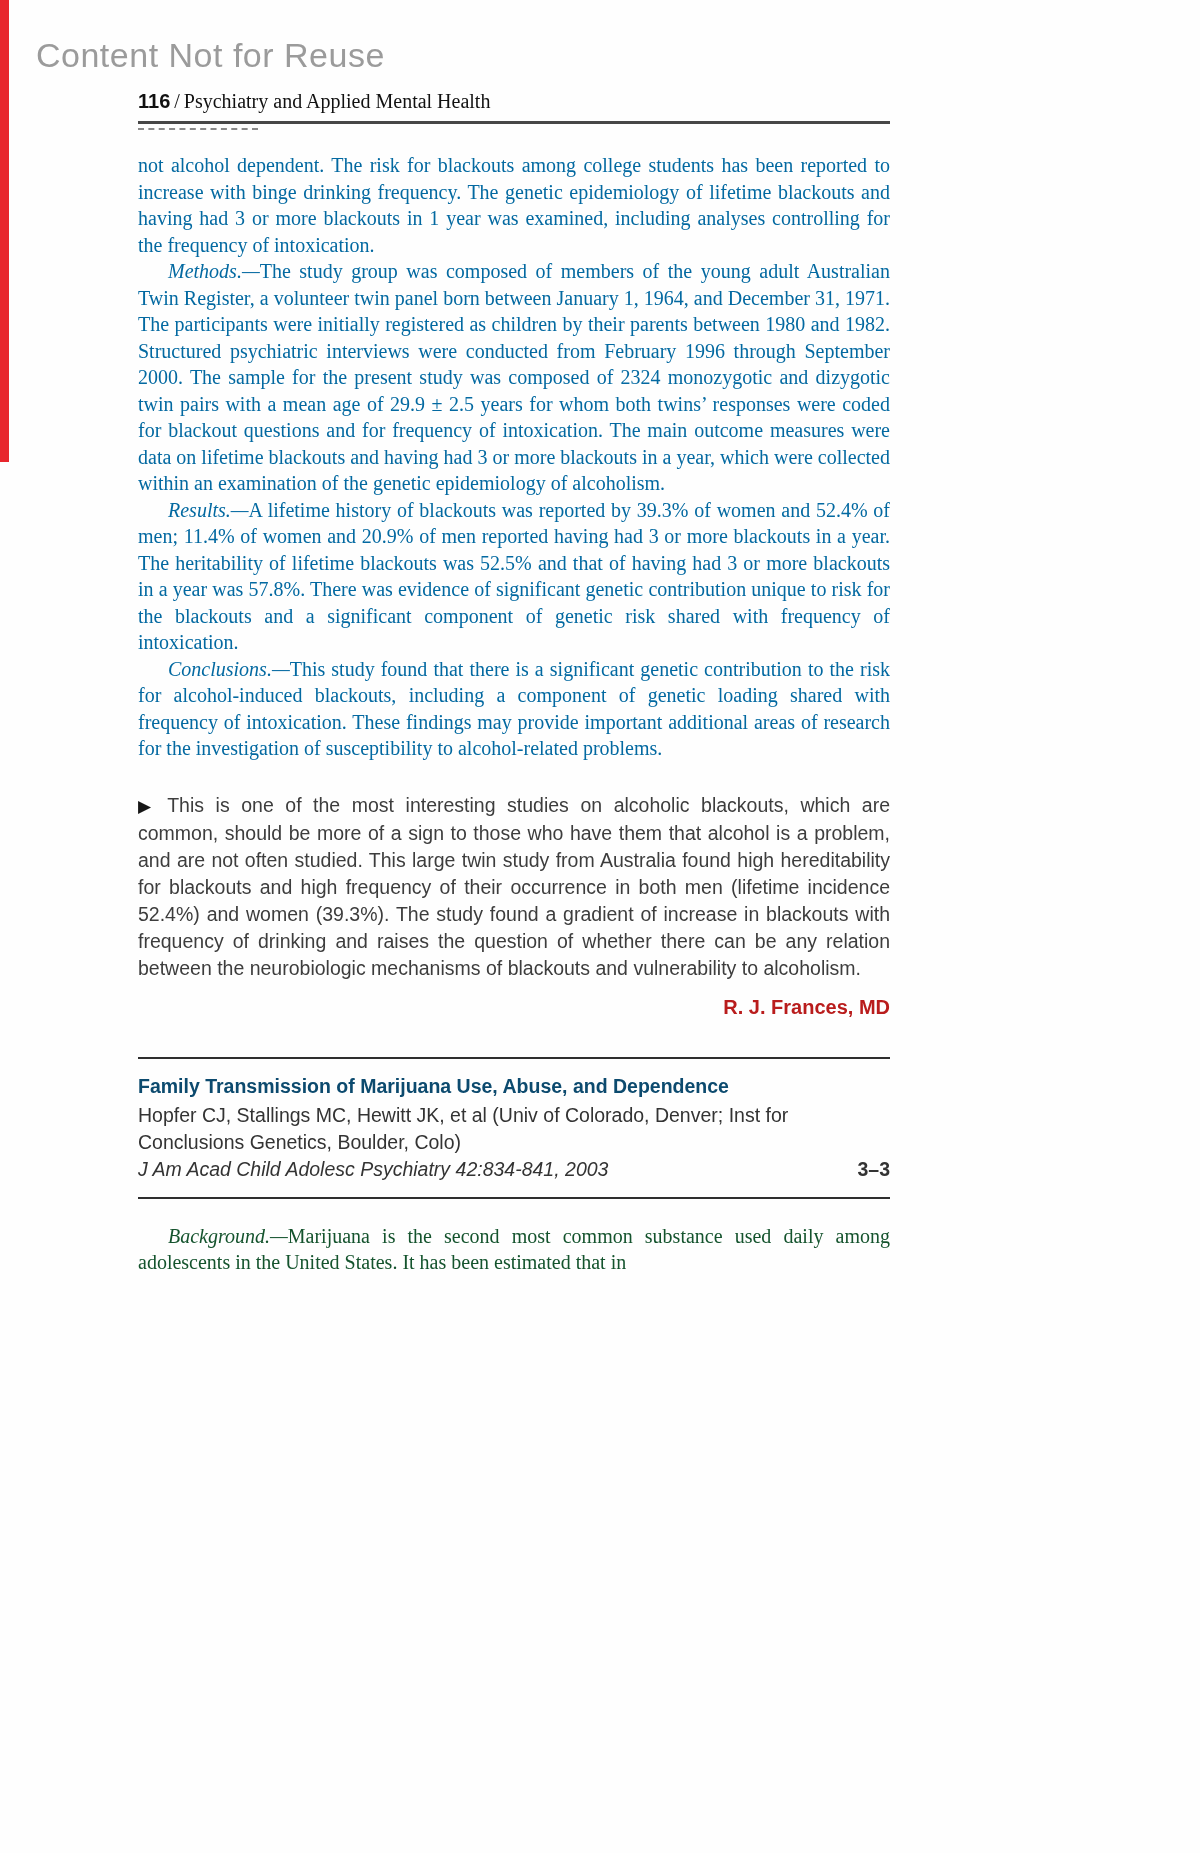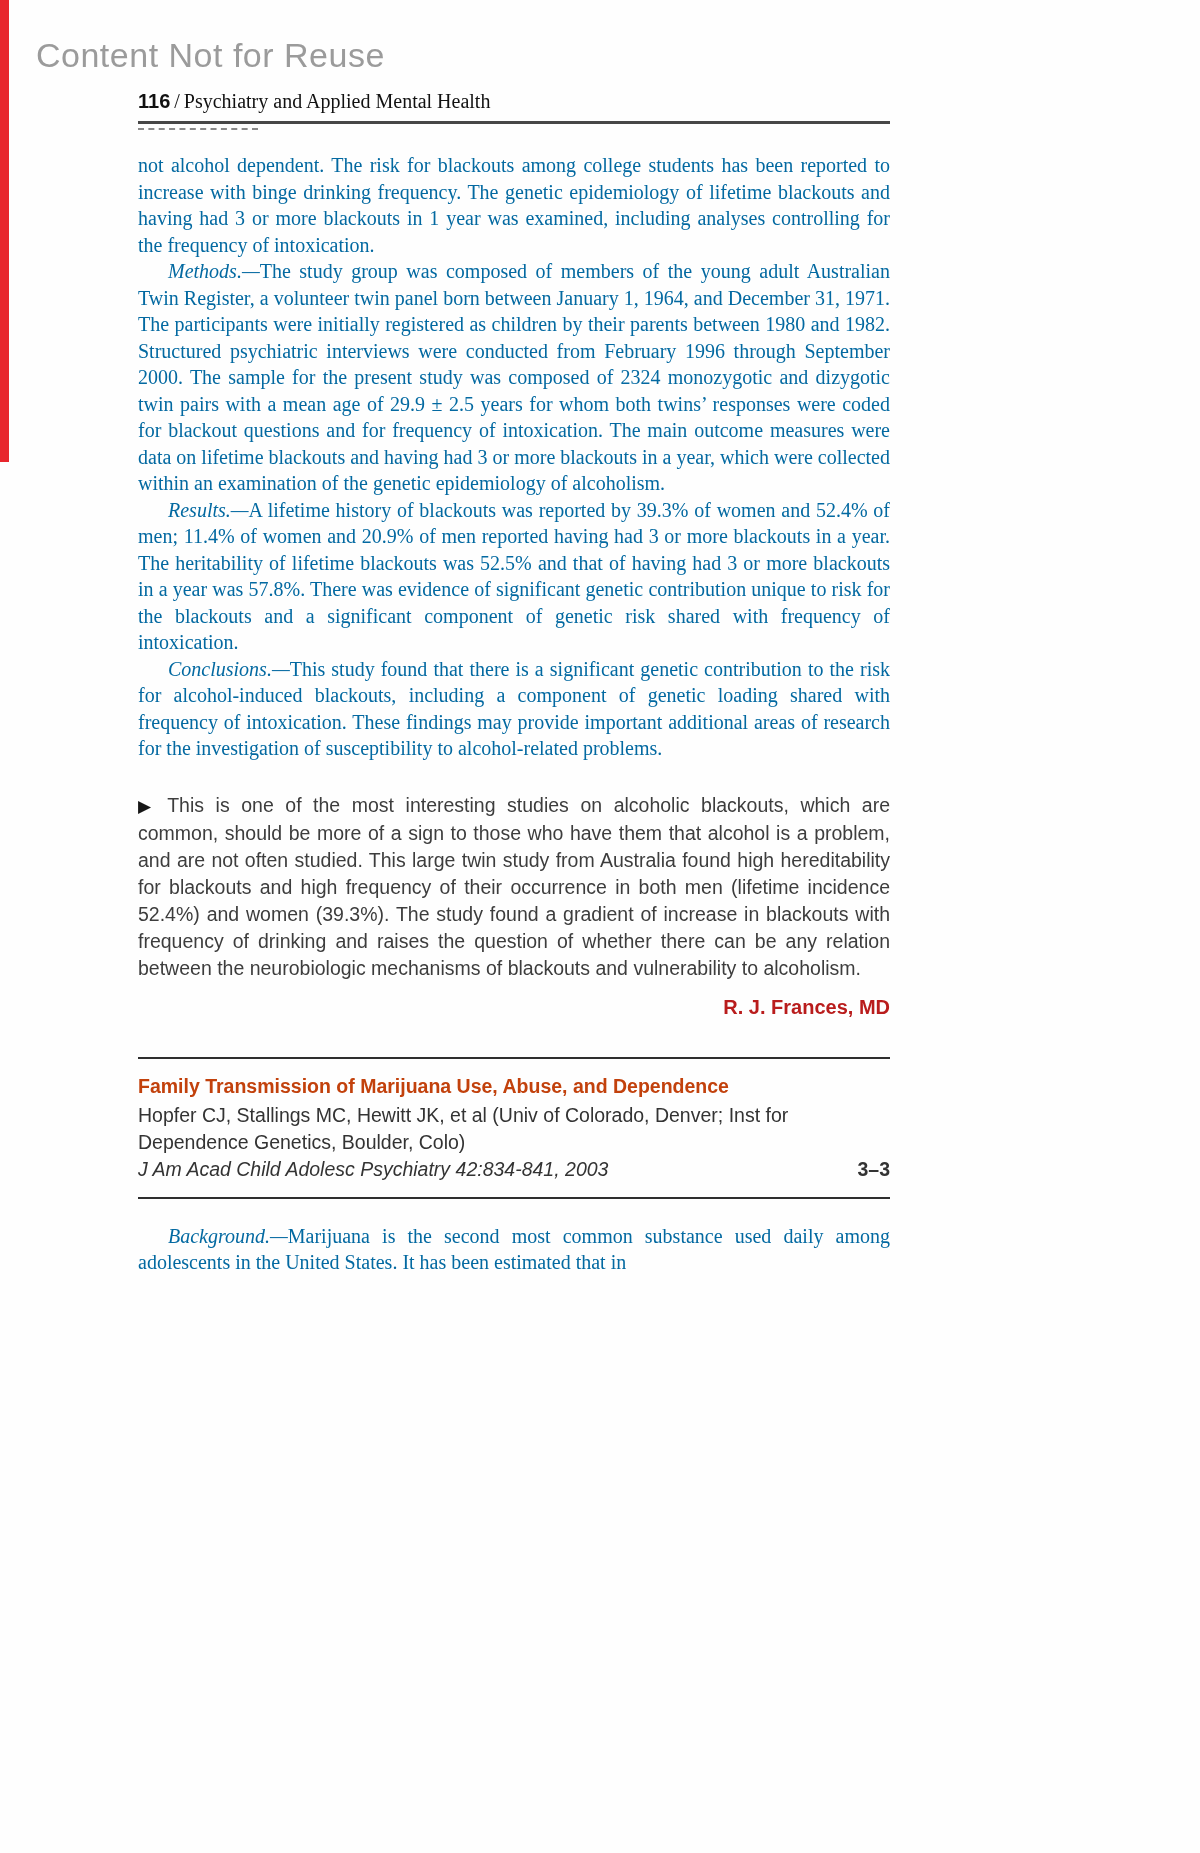--- a/index.html
+++ b/index.html
@@ -98,35 +98,35 @@
   }
   .divider.bottom { margin: 14px 0 24px 0; }
   .citation {
     font-family: "Liberation Sans", sans-serif;
     font-size: 19.5px;
     line-height: 27px;
     color: #333;
   }
   .citation .cit-title {
     font-weight: 700;
-    color: #c2410c;
+    color: #0c4a6e;
     margin-bottom: 2px;
   }
   .citation .cit-journal-row {
     display: flex;
     justify-content: space-between;
     align-items: baseline;
   }
   .citation .cit-journal { font-style: italic; text-align: right; }
   .citation .cit-ref { font-style: normal; font-weight: bold; }
   .body-continues {
     font-size: 20px;
     line-height: 26.5px;
     text-align: justify;
-    color: #0369a1;
+    color: #14532d;
   }
   .body-continues p.indent { text-indent: 30px; }
 </style>
 </head>
 <body>
 
 <div class="page">
 
   <div class="red-stripe"></div>
 
@@ -149,21 +149,21 @@
 
     <div class="commentary">
       <span class="arrow">▶</span><span>This is one of the most interesting studies on alcoholic blackouts, which are common, should be more of a sign to those who have them that alcohol is a problem, and are not often studied. This large twin study from Australia found high hereditability for blackouts and high frequency of their occurrence in both men (lifetime incidence 52.4%) and women (39.3%). The study found a gradient of increase in blackouts with frequency of drinking and raises the question of whether there can be any relation between the neurobiologic mechanisms of blackouts and vulnerability to alcoholism.</span>
       <div class="signature">R. J. Frances, MD</div>
     </div>
 
     <hr class="divider">
 
     <div class="citation">
       <div class="cit-title">Family Transmission of Marijuana Use, Abuse, and Dependence</div>
-      <div class="cit-authors">Hopfer CJ, Stallings MC, Hewitt JK, et al (Univ of Colorado, Denver; Inst for Dependence Genetics, Boulder, Colo)</div>
+      <div class="cit-authors">Hopfer CJ, Stallings MC, Hewitt JK, et al (Univ of Colorado, Denver; Inst for Conclusions Genetics, Boulder, Colo)</div>
       <div class="cit-journal-row">
         <span class="cit-journal">J Am Acad Child Adolesc Psychiatry 42:834-841, 2003</span>
         <span class="cit-ref">3–3</span>
       </div>
     </div>
 
     <hr class="divider bottom">
 
     <div class="body-continues">
       <p class="indent"><span class="lead">Background.—</span><span>Marijuana is the second most common substance used daily among adolescents in the United States. It has been estimated that in</span></p>

